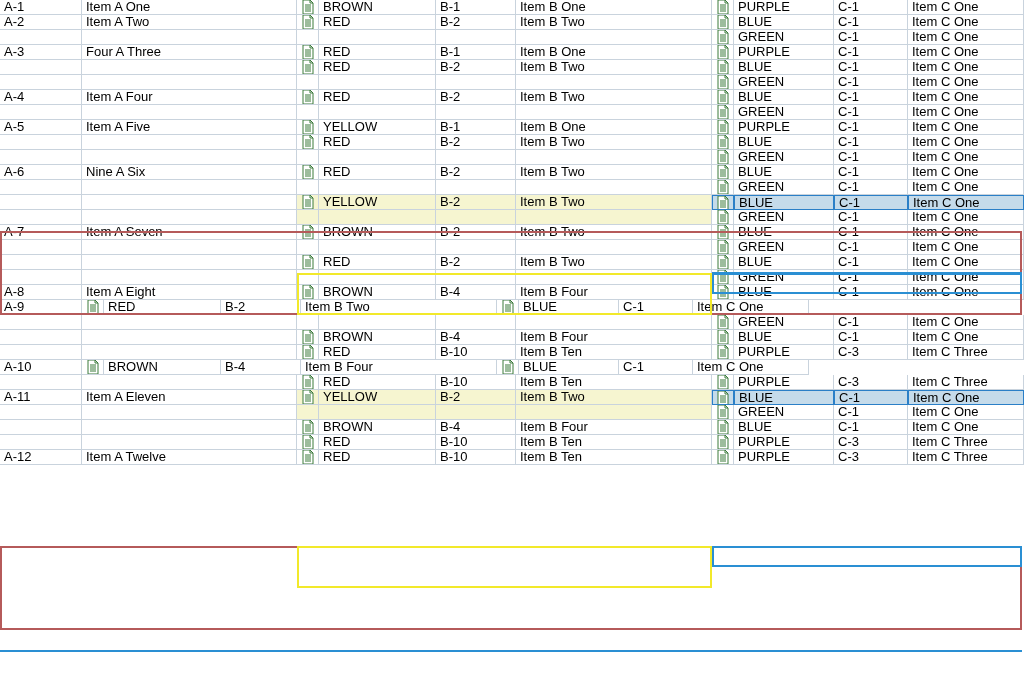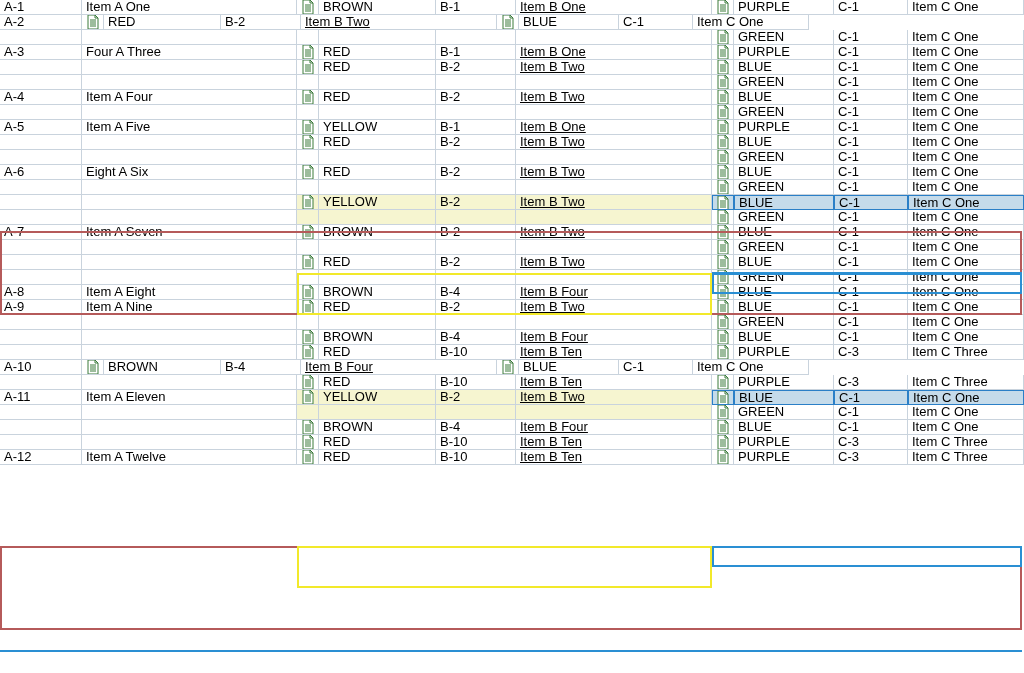--- a/index.html
+++ b/index.html
@@ -31,21 +31,21 @@
     height: 100%;
     background: #ffffff;
     display: flex;
     align-items: center;
   }
   .colA1 { width: 82px; min-width:82px; }
   .colA2 { width: 215px; min-width:215px;text-align:center; }
   .colIconB { width: 22px; min-width:22px; padding:0; justify-content:center; }
   .colB0 { width: 117px; min-width:117px; } 
   .colB1 { width: 80px;  min-width:80px; }  
-  .colB2 { width: 196px; min-width:196px;text-decoration:underline; } 
+  .colB2 { width: 196px; min-width:196px; } 
   .colIconC { width: 22px; min-width:22px; padding:0; justify-content:center; }
   .colC0 { width: 100px; min-width:100px; }
   .colC1 { width: 74px;  min-width:74px; }
   .colC2 { width: 116px; min-width:116px; border-right:1px solid #c9d3dd;text-align:right; }
   .empty { background:#ffffff; }
 
   
   .sel-blue   { background:#c5dbea !important; border:1px solid #2a7fc7 !important; }
   .sel-blue + .cell, .sel-blue ~ .cell {}
 
@@ -113,20 +113,21 @@
             <line x1="4" y1="12" x2="10" y2="12" stroke="#3a7a3a" stroke-width="1"></line>
           </svg>
         </span>
       </div>
       <div class="cell colC0">PURPLE</div>
       <div class="cell colC1">C-1</div>
       <div class="cell colC2">Item C One</div>
     </div>
     <div class="row">
       <div class="cell colA1">A-2</div>
+      <div class="cell colA2">Item A Two</div>
       <div class="cell colIconB">
         <span class="doc-icon">
           <svg width="14" height="16" viewBox="0 0 14 16">
             <path d="M2 1 h7 l3 3 v11 h-10 z" fill="#ffffff" stroke="#3a7a3a" stroke-width="1"></path>
             <path d="M9 1 v3 h3" fill="none" stroke="#3a7a3a" stroke-width="1"></path>
             <line x1="4" y1="6" x2="10" y2="6" stroke="#3a7a3a" stroke-width="1"></line>
             <line x1="4" y1="8" x2="10" y2="8" stroke="#3a7a3a" stroke-width="1"></line>
             <line x1="4" y1="10" x2="10" y2="10" stroke="#3a7a3a" stroke-width="1"></line>
             <line x1="4" y1="12" x2="10" y2="12" stroke="#3a7a3a" stroke-width="1"></line>
           </svg>
@@ -408,21 +409,21 @@
             <line x1="4" y1="12" x2="10" y2="12" stroke="#3a7a3a" stroke-width="1"></line>
           </svg>
         </span>
       </div>
       <div class="cell colC0">GREEN</div>
       <div class="cell colC1">C-1</div>
       <div class="cell colC2">Item C One</div>
     </div>
     <div class="row">
       <div class="cell colA1">A-6</div>
-      <div class="cell colA2">Eight A Six</div>
+      <div class="cell colA2">Nine A Six</div>
       <div class="cell colIconB">
         <span class="doc-icon">
           <svg width="14" height="16" viewBox="0 0 14 16">
             <path d="M2 1 h7 l3 3 v11 h-10 z" fill="#ffffff" stroke="#3a7a3a" stroke-width="1"></path>
             <path d="M9 1 v3 h3" fill="none" stroke="#3a7a3a" stroke-width="1"></path>
             <line x1="4" y1="6" x2="10" y2="6" stroke="#3a7a3a" stroke-width="1"></line>
             <line x1="4" y1="8" x2="10" y2="8" stroke="#3a7a3a" stroke-width="1"></line>
             <line x1="4" y1="10" x2="10" y2="10" stroke="#3a7a3a" stroke-width="1"></line>
             <line x1="4" y1="12" x2="10" y2="12" stroke="#3a7a3a" stroke-width="1"></line>
           </svg>
@@ -670,21 +671,20 @@
             <line x1="4" y1="12" x2="10" y2="12" stroke="#3a7a3a" stroke-width="1"></line>
           </svg>
         </span>
       </div>
       <div class="cell colC0">BLUE</div>
       <div class="cell colC1">C-1</div>
       <div class="cell colC2">Item C One</div>
     </div>
     <div class="row">
       <div class="cell colA1">A-9</div>
-      <div class="cell colA2">Item A Nine</div>
       <div class="cell colIconB">
         <span class="doc-icon">
           <svg width="14" height="16" viewBox="0 0 14 16">
             <path d="M2 1 h7 l3 3 v11 h-10 z" fill="#ffffff" stroke="#3a7a3a" stroke-width="1"></path>
             <path d="M9 1 v3 h3" fill="none" stroke="#3a7a3a" stroke-width="1"></path>
             <line x1="4" y1="6" x2="10" y2="6" stroke="#3a7a3a" stroke-width="1"></line>
             <line x1="4" y1="8" x2="10" y2="8" stroke="#3a7a3a" stroke-width="1"></line>
             <line x1="4" y1="10" x2="10" y2="10" stroke="#3a7a3a" stroke-width="1"></line>
             <line x1="4" y1="12" x2="10" y2="12" stroke="#3a7a3a" stroke-width="1"></line>
           </svg>

